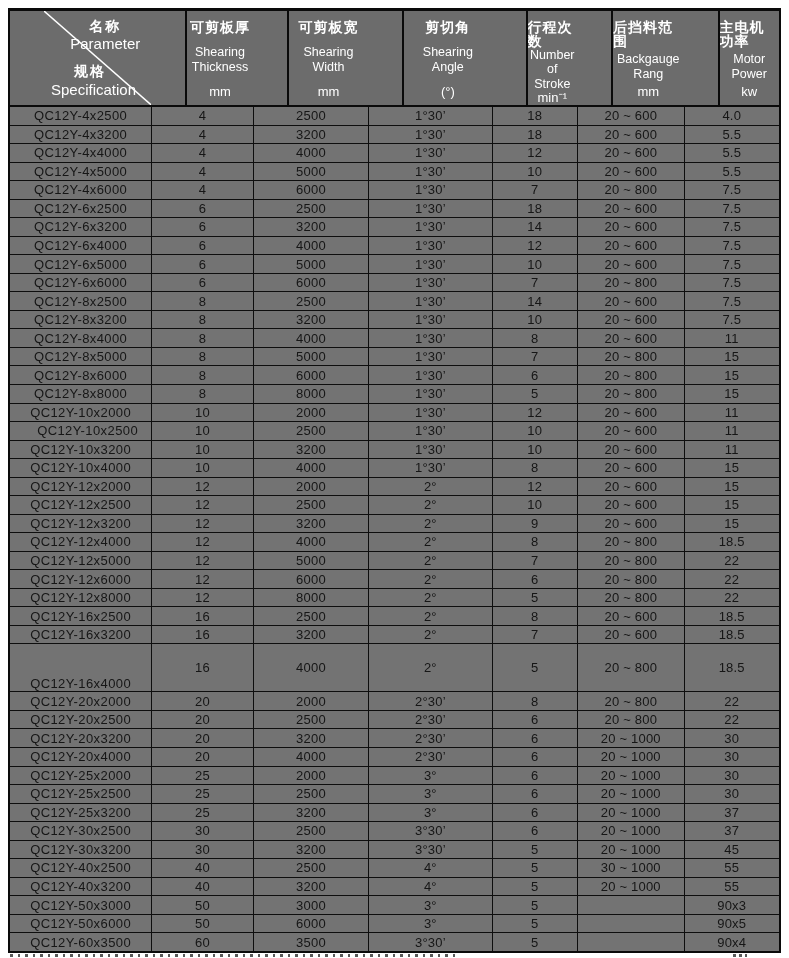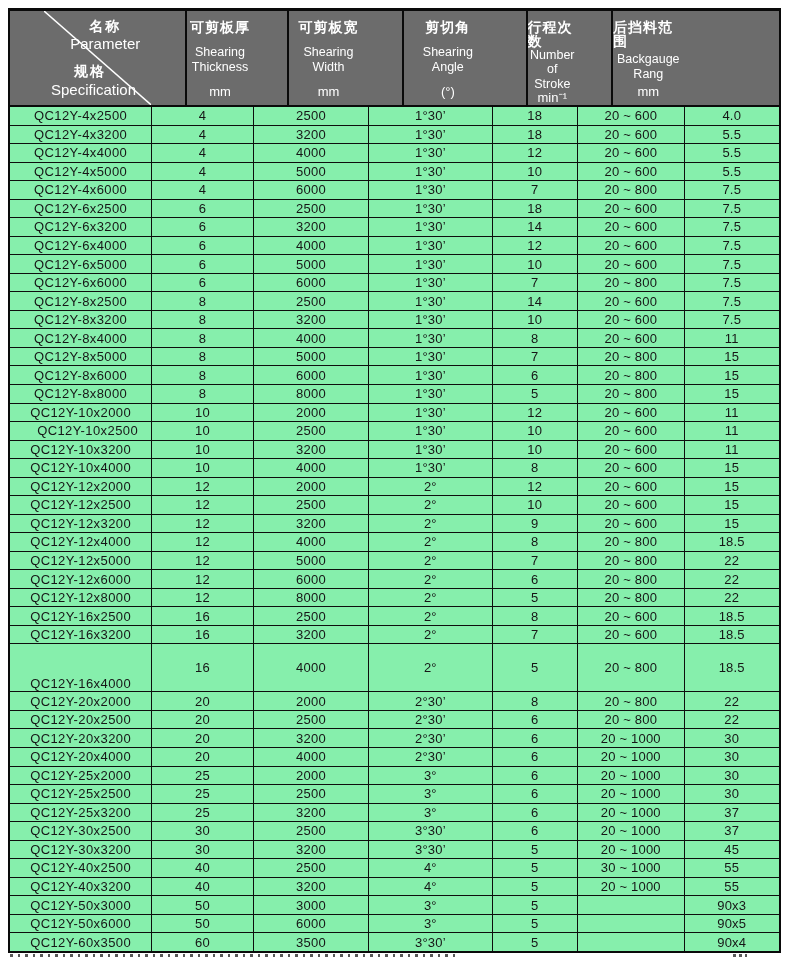--- a/index.html
+++ b/index.html
@@ -29,21 +29,21 @@
   .hcol .en{font-size:12.5px;line-height:1.15;text-align:center;max-width:78px;}
   .hcol .unit{font-size:13px;line-height:1;}
   
   .corner{position:relative;overflow:hidden;}
   .corner svg{position:absolute;left:0;top:0;width:100%;height:100%;}
   .corner .param{position:absolute;top:7px;right:11px;text-align:center;}
   .corner .spec{position:absolute;bottom:6px;left:7px;text-align:center;}
   .corner .cn{display:block;font-size:14px;font-weight:bold;letter-spacing:2px;line-height:1.15;}
   .corner .en{display:block;font-size:15px;line-height:1.3;}
   
-  .tbody{flex:1 1 auto;display:flex;flex-direction:column;background:#86efac;}
+  .tbody{flex:1 1 auto;display:flex;flex-direction:column;background:#737373;}
   .row{flex:1 1 0;display:grid;grid-template-columns:var(--cols);border-bottom:1px solid #0e0e0e;}
   .row:last-child{border-bottom:none;}
   .cell{
     border-left:1px solid #0e0e0e;
     display:flex;align-items:center;justify-content:center;
     font-size:13px;color:#161616;letter-spacing:0.2px;
     box-sizing:border-box;overflow:hidden;white-space:nowrap;
   }
   .cell.c0{letter-spacing:0.4px;}
   
@@ -100,20 +100,25 @@
       <span class="en">Number of Stroke</span>
       <span class="unit">min⁻¹</span>
     </div>
 
     <div class="hcol">
       <span class="cn">后挡料范围</span>
       <span class="en">Backgauge Rang</span>
       <span class="unit">mm</span>
     </div>
 
+    <div class="hcol">
+      <span class="cn">主电机功率</span>
+      <span class="en">Motor Power</span>
+      <span class="unit">kw</span>
+    </div>
 
   </div>
 
   <div class="tbody">
       <div class="row">
         <div class="cell c0" style="border-left: none;">QC12Y-4x2500</div>
         <div class="cell c1">4</div>
         <div class="cell c2">2500</div>
         <div class="cell c3">1°30’</div>
         <div class="cell c4">18</div>

